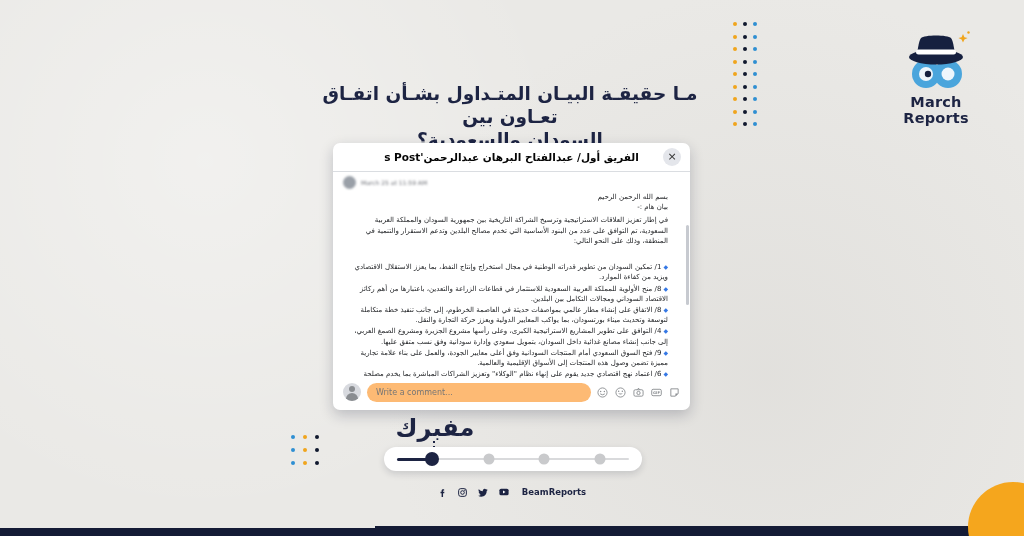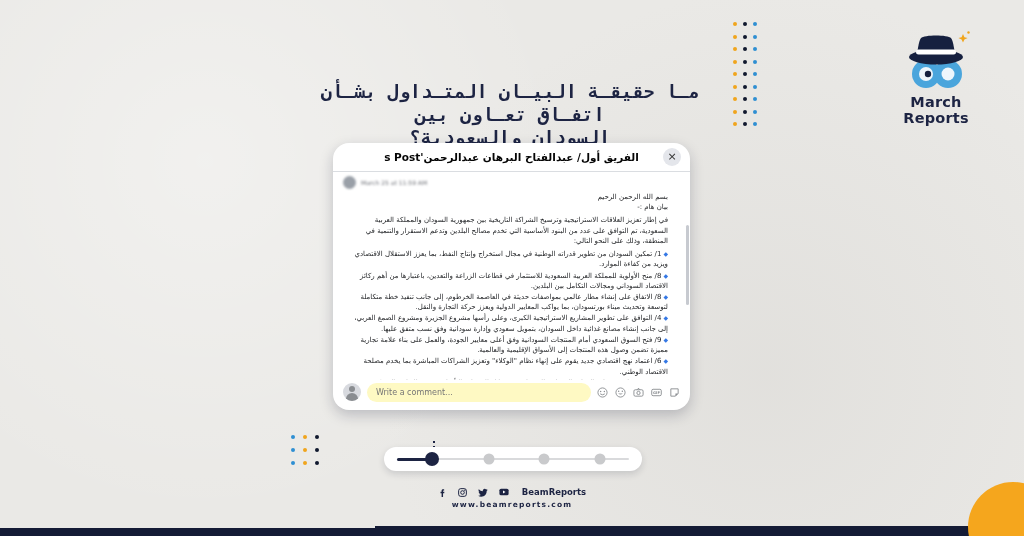--- a/index.html
+++ b/index.html
@@ -8,58 +8,58 @@
   .stage {
     position:relative; width:1024px; height:536px;
     background:
       radial-gradient(circle at 20% 30%, rgba(255,255,255,.35), transparent 40%),
       radial-gradient(circle at 75% 70%, rgba(210,208,204,.35), transparent 45%),
       #eae9e6;
     overflow:hidden;
   }
   
   .headline { position:absolute; top:82px; left:300px; width:420px; text-align:center;
-    color:#1d2443; font-weight:bold; font-size:18.5px; line-height:1.25; direction:rtl;font-family:Liberation Mono, monospace; }
+    color:#1d2443; font-weight:bold; font-size:18.5px; line-height:1.25; direction:rtl; }
   
   .logo { position:absolute; top:28px; left:888px; width:96px; text-align:center; }
   .logo svg { display:block; margin:0 auto; }
   .logo-text { font-size:14.5px; font-weight:bold; color:#1d2443; margin-top:2px; letter-spacing:.2px; }
   
   .dots-col { position:absolute; top:22px; left:733px; display:grid;
     grid-template-columns:repeat(3,4px); grid-auto-rows:4px; column-gap:6px; row-gap:8.5px; }
   .dots-grid { position:absolute; top:435px; left:291px; display:grid;
     grid-template-columns:repeat(3,4px); grid-auto-rows:4px; column-gap:8px; row-gap:9px; }
   .dot { width:4px; height:4px; border-radius:50%; }
   .dot.y { background:#f0a51d; } .dot.k { background:#10182e; } .dot.b { background:#2f8fd2; }
   
   .card { position:absolute; left:333px; top:143px; width:357px; height:267px;
-    background:#fff; border-radius:16px; box-shadow:0 5px 14px rgba(20,25,50,.22);
+    background:#fff; border-radius:7px; box-shadow:0 5px 14px rgba(20,25,50,.22);
     display:flex; flex-direction:column; overflow:hidden; }
   .card-header { position:relative; flex:0 0 29px; border-bottom:1px solid #dadde1;
     display:flex; align-items:center; justify-content:center; }
   .card-title { font-size:10.5px; font-weight:bold; color:#050505; direction:ltr; unicode-bidi:plaintext; }
   .close-btn { position:absolute; right:9px; top:5px; width:18px; height:18px; border-radius:50%;
     background:#e4e6eb; color:#333; font-size:11px; line-height:18px; text-align:center; cursor:pointer; }
   .profile-row { flex:0 0 18px; display:flex; align-items:center; gap:5px; padding:3px 10px 0; }
   .avatar-sm { width:13px; height:13px; border-radius:50%; background:#9aa0a8; filter:blur(1px); }
   .ts { font-size:6px; color:#70737a; filter:blur(0.9px); direction:ltr; }
   .post-body { flex:1 1 auto; padding:2px 22px 0 12px; direction:rtl; text-align:right;
     font-size:7px; line-height:1.46; color:#1c1e21; overflow:hidden; position:relative; }
-  .post-body p { margin-bottom:3px; }
+  .post-body p { margin-bottom:16px; }
   .post-body ul { list-style:none; }
   .post-body li { margin-bottom:1px; }
   .diamond { color:#3578e5; font-size:6px; margin-left:2px; }
   .scrollhint { position:absolute; top:35px; right:1.5px; width:3px; height:80px;
     border-radius:2px; background:#c7cad0; }
   .comment-bar { flex:0 0 30px; display:flex; align-items:center; gap:6px; padding:0 10px 6px; }
   .avatar-comment { position:relative; width:18px; height:18px; border-radius:50%;
     background:#d8dadf; overflow:hidden; flex:0 0 auto; }
   .avatar-comment .head { position:absolute; top:3px; left:6px; width:6px; height:6px; border-radius:50%; background:#8a8d91; }
   .avatar-comment .bodyp { position:absolute; top:10px; left:3px; width:12px; height:9px; border-radius:6px 6px 0 0; background:#8a8d91; }
-  .comment-input { flex:1 1 auto; height:19px; border:none; outline:none; background:#fef9c3;
+  .comment-input { flex:1 1 auto; height:19px; border:none; outline:none; background:#fdba74;
     border-radius:11px; font-size:8px; color:#65676b; padding:0 9px;
     font-family:"DejaVu Sans", sans-serif; }
   .comment-icons { display:flex; gap:7px; align-items:center; }
   .comment-icons svg { display:block; }
   
   .verdict-label { position:absolute; left:385px; top:414px; width:100px; text-align:center;
     font-size:24px; font-weight:bold; color:#1d2443; direction:rtl; }
   .verdict-tick { position:absolute; left:433px; top:441px; height:7px; width:0;
     border-left:2px dotted #1d2443; }
   .meter { position:absolute; left:384px; top:447px; width:258px; height:24px;
@@ -196,20 +196,21 @@
           <text x="6" y="8" font-size="4" font-family="DejaVu Sans" font-weight="bold" fill="#8a8d91" text-anchor="middle">GIF</text>
         </svg>
         <svg width="11" height="11" viewBox="0 0 12 12">
           <path d="M2 2h8v5l-3 3H2z" fill="none" stroke="#8a8d91" stroke-width="1"></path>
           <path d="M10 7L7 10V7z" fill="#8a8d91"></path>
         </svg>
       </span>
     </div>
   </div>
 
+  <div class="verdict-label">مفبرك</div>
   <div class="verdict-tick"></div>
   <div class="meter">
     <div class="meter-track"></div>
     <div class="meter-active-seg"></div>
     <div class="meter-dot active" style="left:48px"></div>
     <div class="meter-dot idle" style="left:105px"></div>
     <div class="meter-dot idle" style="left:160px"></div>
     <div class="meter-dot idle" style="left:216px"></div>
   </div>
 
@@ -237,20 +238,19 @@
       </svg>
       <svg width="10" height="9" viewBox="0 0 12 10">
         <path d="M11.5 1.6c-.4.2-.9.3-1.3.4.5-.3.8-.7 1-1.3-.5.3-1 .5-1.5.6A2.3 2.3 0 0 0 5.7 3c0 .2 0 .4.1.5A6.6 6.6 0 0 1 1 1.1a2.3 2.3 0 0 0 .7 3.1c-.4 0-.7-.1-1-.3 0 1.1.8 2 1.8 2.3-.3.1-.7.1-1 0 .3.9 1.1 1.6 2.1 1.6A4.7 4.7 0 0 1 .2 8.9 6.6 6.6 0 0 0 3.8 10c4.3 0 6.6-3.5 6.6-6.6v-.3c.4-.3.8-.7 1.1-1.1z" fill="#1d2443"></path>
       </svg>
       <svg width="10" height="8" viewBox="0 0 12 9">
         <rect x="0.5" y="0.5" width="11" height="8" rx="2" fill="#1d2443"></rect>
         <path d="M4.8 2.7l3 1.8-3 1.8z" fill="#ffffff"></path>
       </svg>
       <span class="handle">BeamReports</span>
     </div>
-    <div class="website">www.beamreports.com</div>
   </div>
 
   <div class="bottom-bar"></div>
   <div class="bottom-bar-right"></div>
   <div class="corner-circle"></div>
 
 </div>
 
 </body></html>

